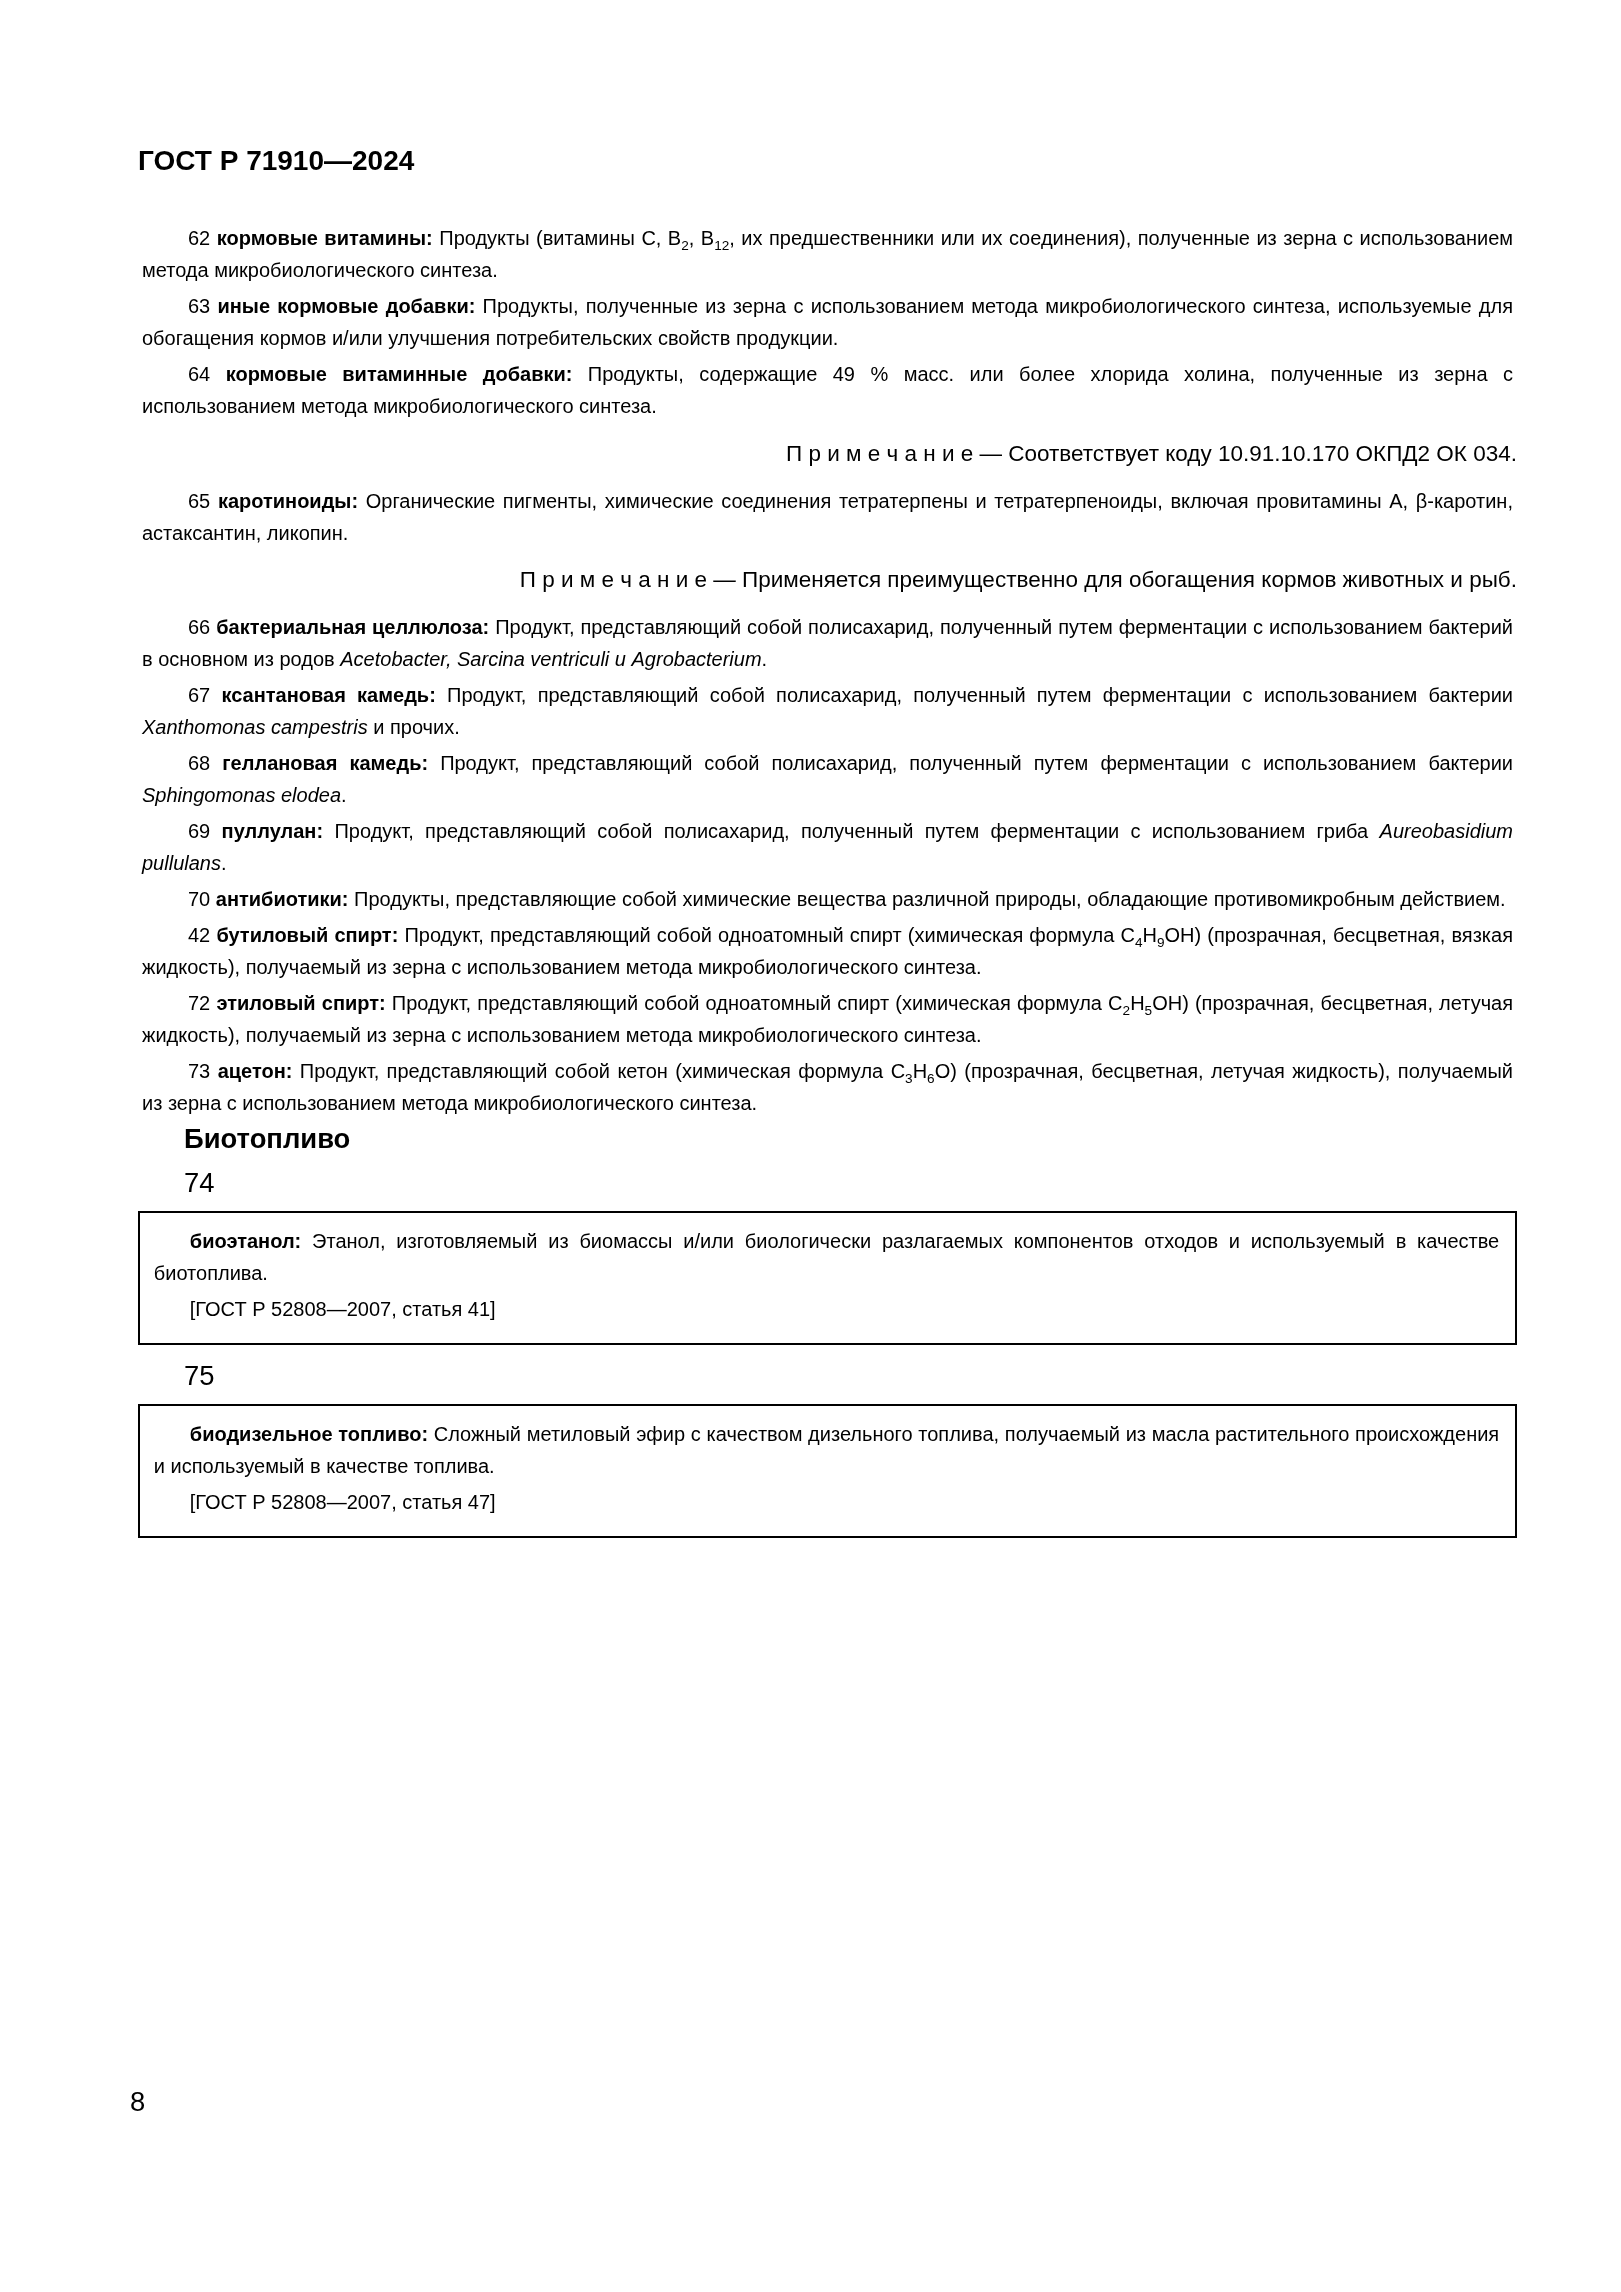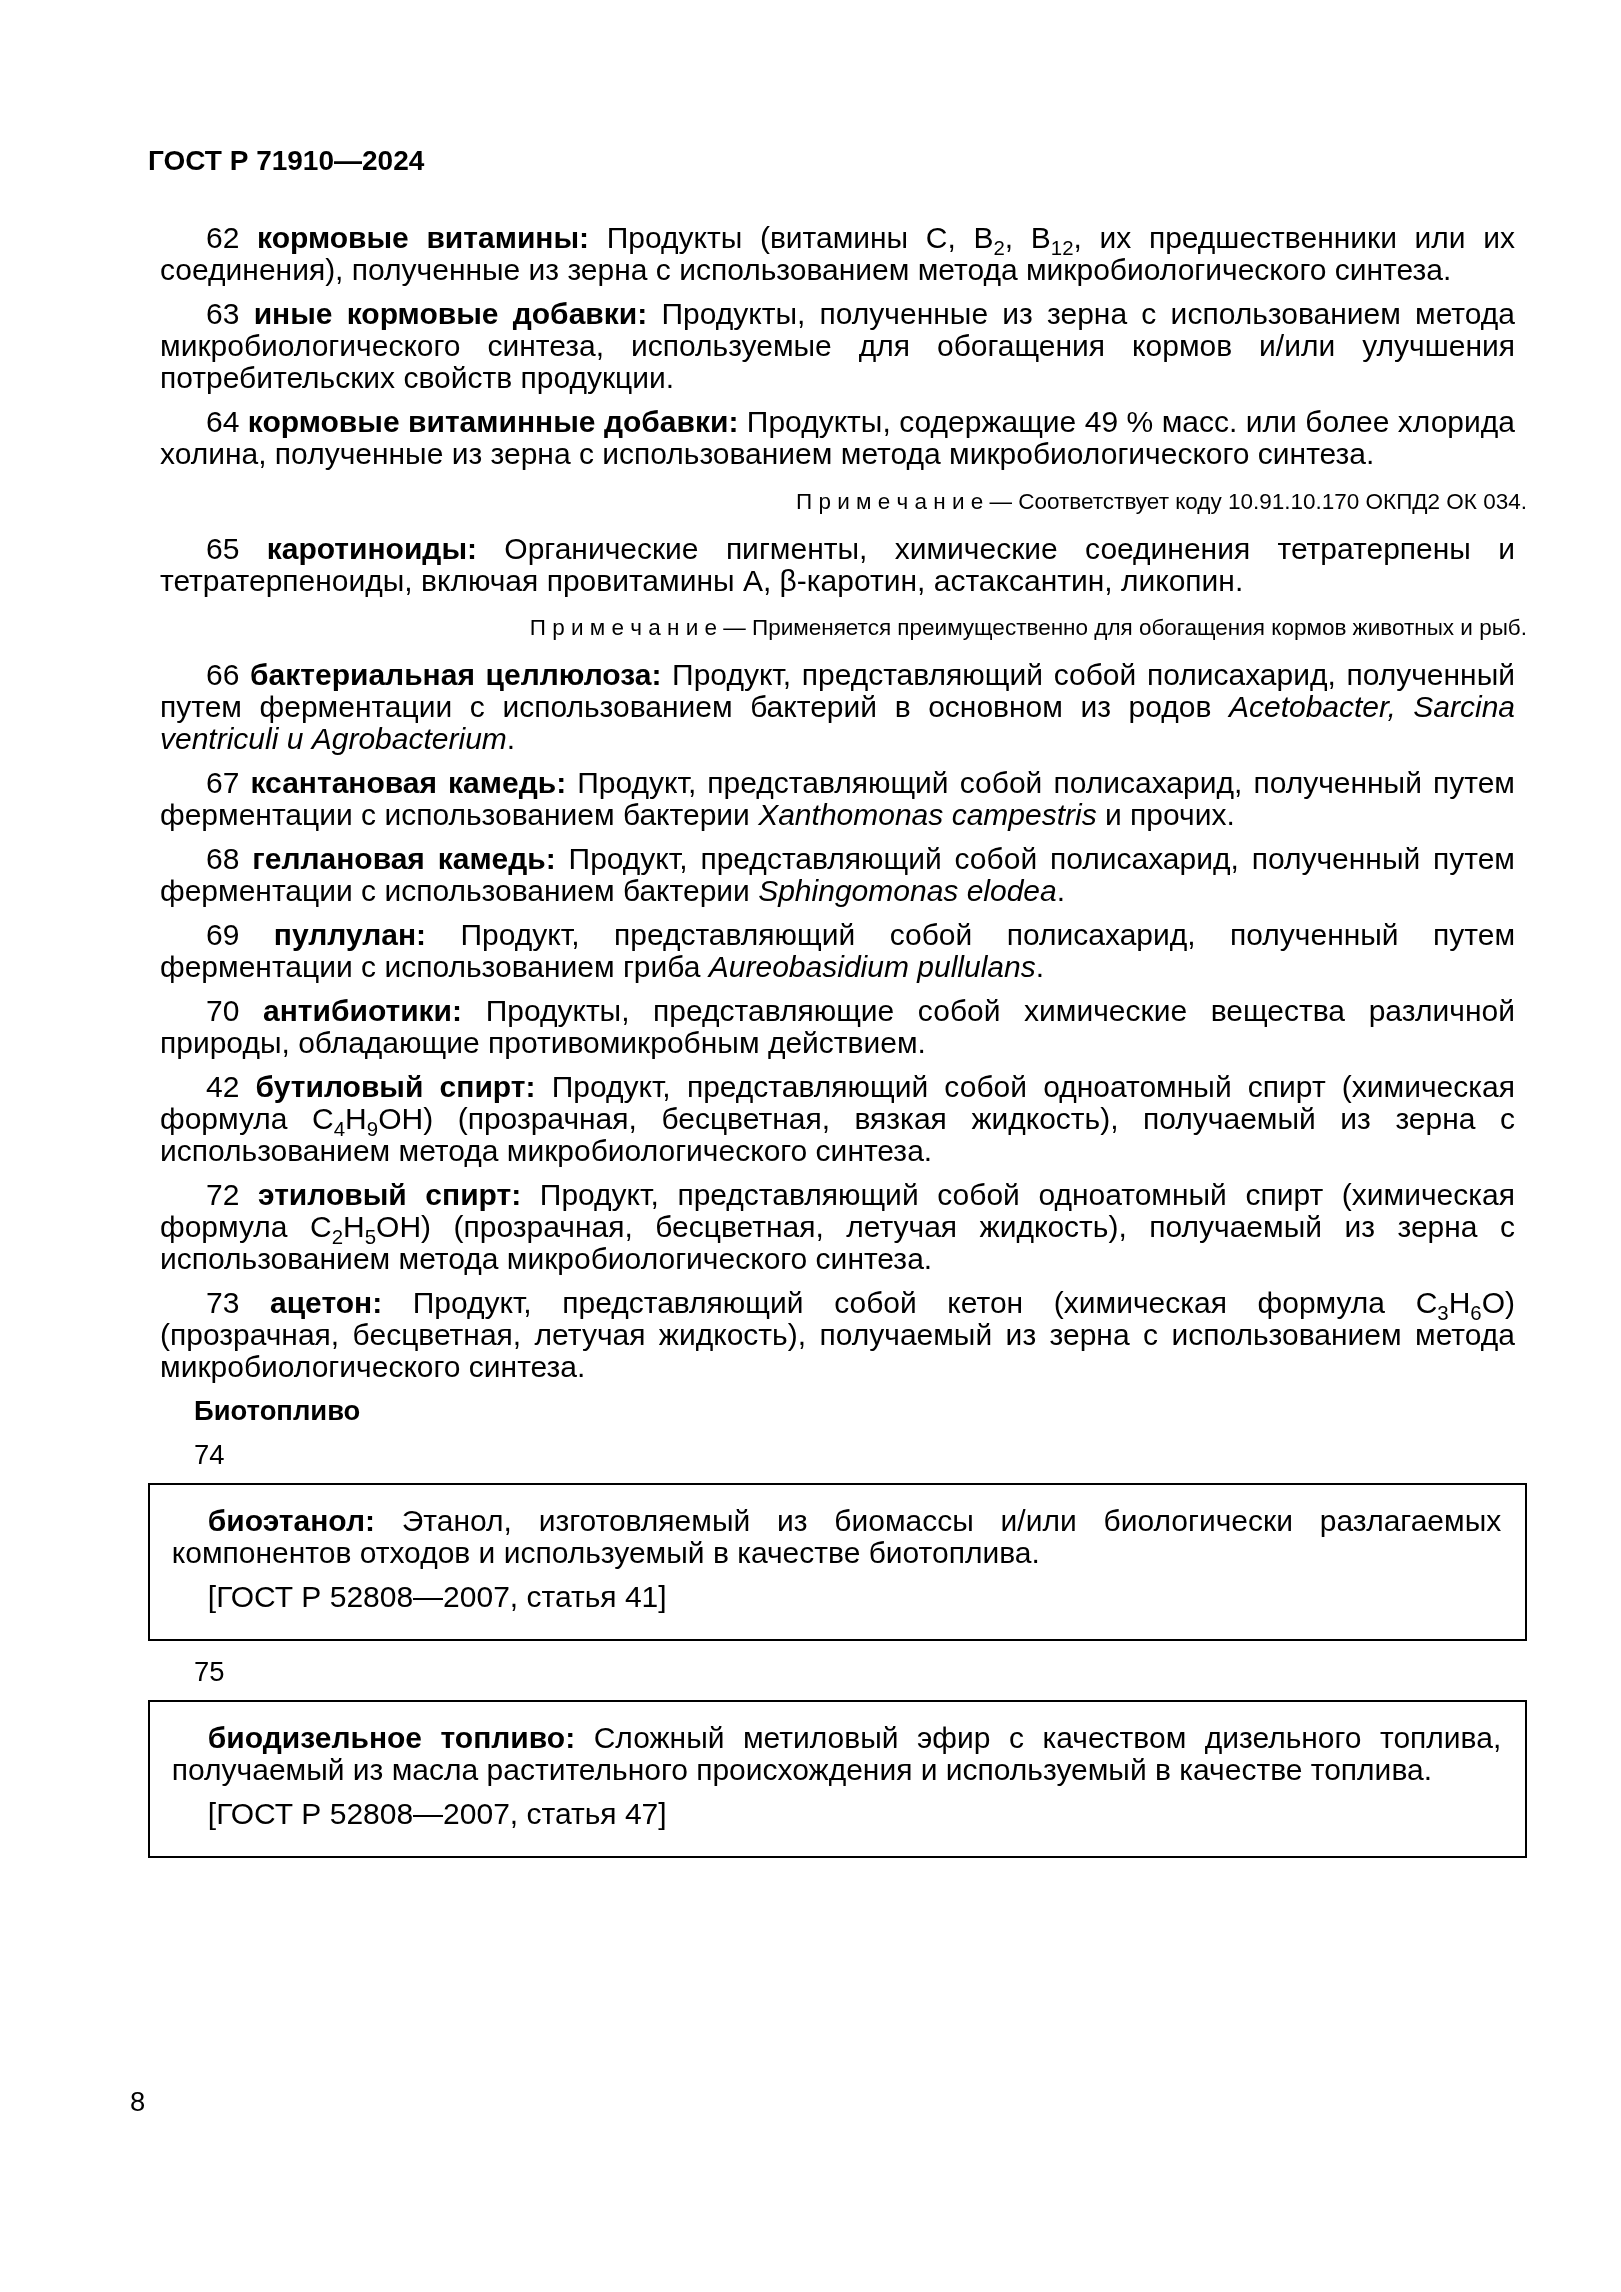--- a/index.html
+++ b/index.html
@@ -7,36 +7,36 @@
     position: relative;
     width: 1621px;
     height: 2293px;
     background: #ffffff;
     font-family: "Liberation Sans", sans-serif;
     color: #000000;
     overflow: hidden;
   }
   .content {
     position: absolute;
-    left: 148px;
+    left: 138px;
     top: 145px;
     width: 1379px;
   }
   .doc-header {
     font-size: 28px;
     font-weight: bold;
     line-height: 32px;
     margin: 0 0 45px 0;
   }
   p.para {
-    font-size: 30px;
+    font-size: 20px;
     line-height: 32px;
     text-align: justify;
     text-indent: 46px;
-    margin: 12px;
+    margin: 4px;
   }
   p.note {
     font-size: 22.5px;
     line-height: 27.4px;
     text-indent: 46px;
     margin: 17.6px 0 17.6px 0;
     text-align: right;
   }
   p.heading { font-size: 27.4px; line-height: 32px; text-indent: 46px; font-weight: bold; margin: 0; }
   p.num { font-size: 27.4px; line-height: 32px; text-indent: 46px; margin: 12px 0; }

